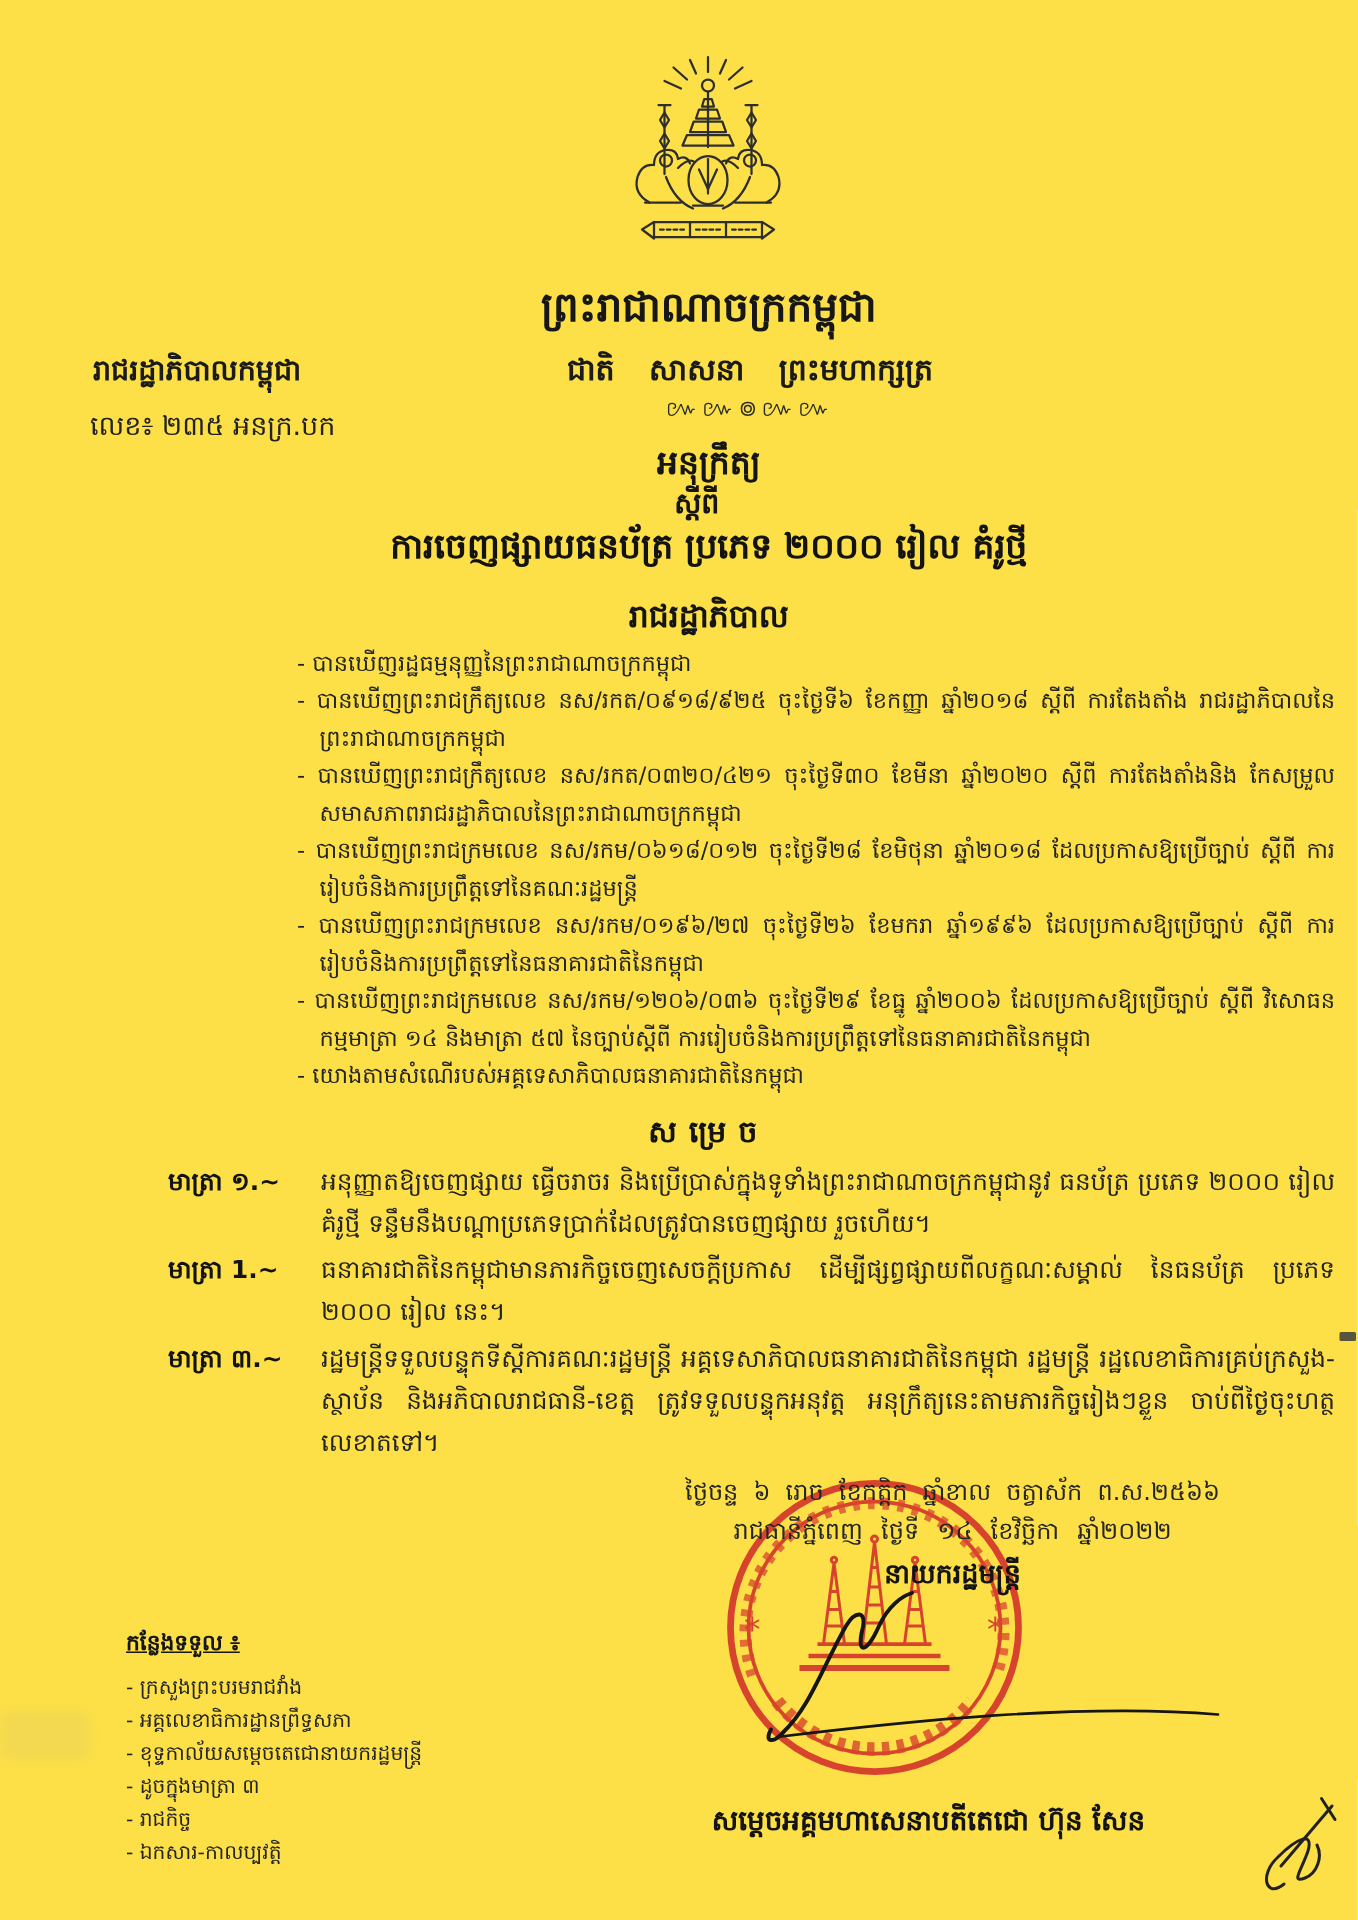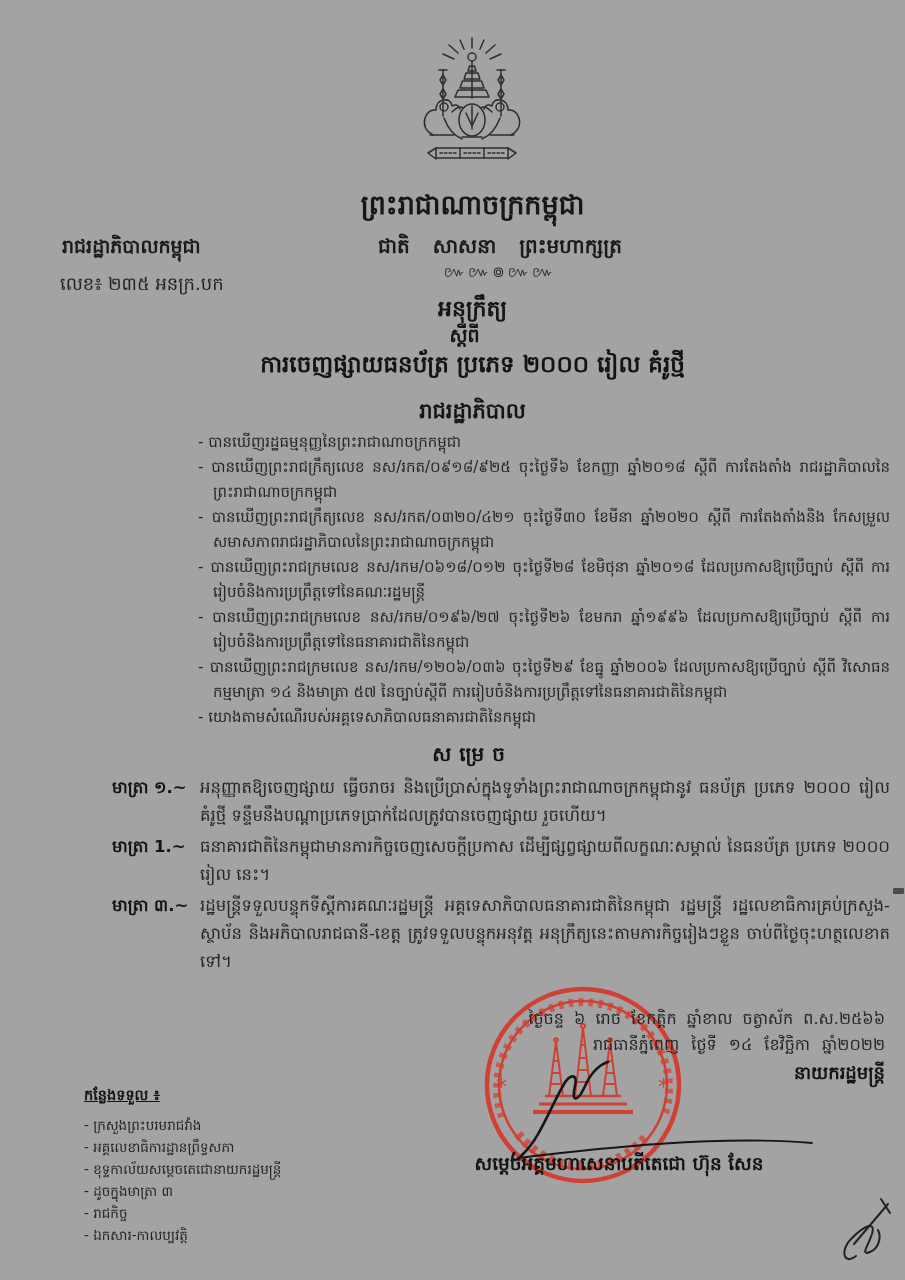--- a/index.html
+++ b/index.html
@@ -1,18 +1,18 @@
 <!DOCTYPE html>
 <html><head>
 <meta charset="utf-8">
 <style>
   html,body{margin:0;padding:0;background:#e8e8e6;}
   .page{
     position:relative;width:905px;height:1280px;margin:0 auto;
-    background:#a3a3a3;overflow:hidden;
+    background:#fde047;overflow:hidden;
     font-family:"DejaVu Sans",sans-serif;color:#232323;
   }
   .abs{position:absolute;}
   .center{text-align:center;}
   
   .emblem{left:402px;top:36px;width:140px;height:142px;}
   .kingdom{left:40px;right:0;top:188px;font-size:27px;font-weight:bold;color:#171717;}
   .gov{left:62px;top:234px;font-size:19px;font-weight:bold;color:#1b1b1b;}
   .motto{left:330px;top:233px;width:340px;font-size:20px;font-weight:bold;word-spacing:16px;color:#1b1b1b;text-align:center;}
   .flourish{left:330px;top:262px;width:340px;text-align:center;font-size:15px;letter-spacing:3px;color:#2a2a2a;}
@@ -26,31 +26,31 @@
   .preamble{left:198px;top:430px;width:692px;}
   .preamble ul{margin:0;padding:0;list-style:none;}
   .preamble li{
     font-size:15px;line-height:25px;text-align:justify;
     padding-left:15px;text-indent:-15px;color:#242424;
   }
   .preamble li::before{content:"- ";}
   
   .decision-heading{left:40px;right:0;top:741px;font-size:20px;font-weight:bold;letter-spacing:8px;color:#131313;}
   .articles{left:112px;top:774px;width:778px;}
-  .article{display:flex;margin-bottom:3px;}
+  .article{display:flex;margin-bottom:3px;gap:14px;}
   .article-label{flex:0 0 88px;font-weight:bold;font-size:16.5px;line-height:28px;color:#131313;}
   .article-text{flex:1;font-size:16.5px;line-height:28px;text-align:justify;color:#242424;}
   
-  .dates{left:385px;top:1006px;width:500px;text-align:right;z-index:3;}
+  .dates{left:385px;top:982px;width:500px;text-align:center;z-index:3;}
   .lunar{font-size:16px;line-height:26px;word-spacing:5px;color:#252525;}
   .placedate{font-size:16px;line-height:26px;word-spacing:7px;color:#252525;}
   .signer-title{font-size:18px;font-weight:bold;margin-top:3px;color:#141414;}
   .stamp{left:477px;top:982px;width:212px;height:210px;z-index:1;opacity:.93;}
   .signature{left:480px;top:1040px;width:340px;height:130px;z-index:4;}
-  .signer-name{left:438px;top:1152px;width:362px;text-align:center;font-size:18.5px;font-weight:bold;z-index:3;color:#141414;}
+  .signer-name{left:438px;top:1202px;width:362px;text-align:center;font-size:18.5px;font-weight:bold;z-index:3;color:#141414;}
   
   .distribution{left:84px;top:1086px;width:300px;}
   .dist-heading{font-size:14.5px;font-weight:bold;text-decoration:underline;margin-bottom:7px;color:#161616;}
   .distribution ul{margin:0;padding:0;list-style:none;}
   .distribution li{font-size:13.5px;line-height:22px;padding-left:12px;text-indent:-12px;color:#242424;}
   .distribution li::before{content:"- ";}
   
   .paraph{left:826px;top:1186px;width:72px;height:86px;z-index:3;}
   .edge-mark{left:893px;top:888px;width:11px;height:6px;background:#3c3c3c;opacity:.85;border-radius:1px;}
   .smudge{left:0px;top:1140px;width:60px;height:34px;background:#9aa0a6;opacity:.10;filter:blur(4px);border-radius:8px;}

